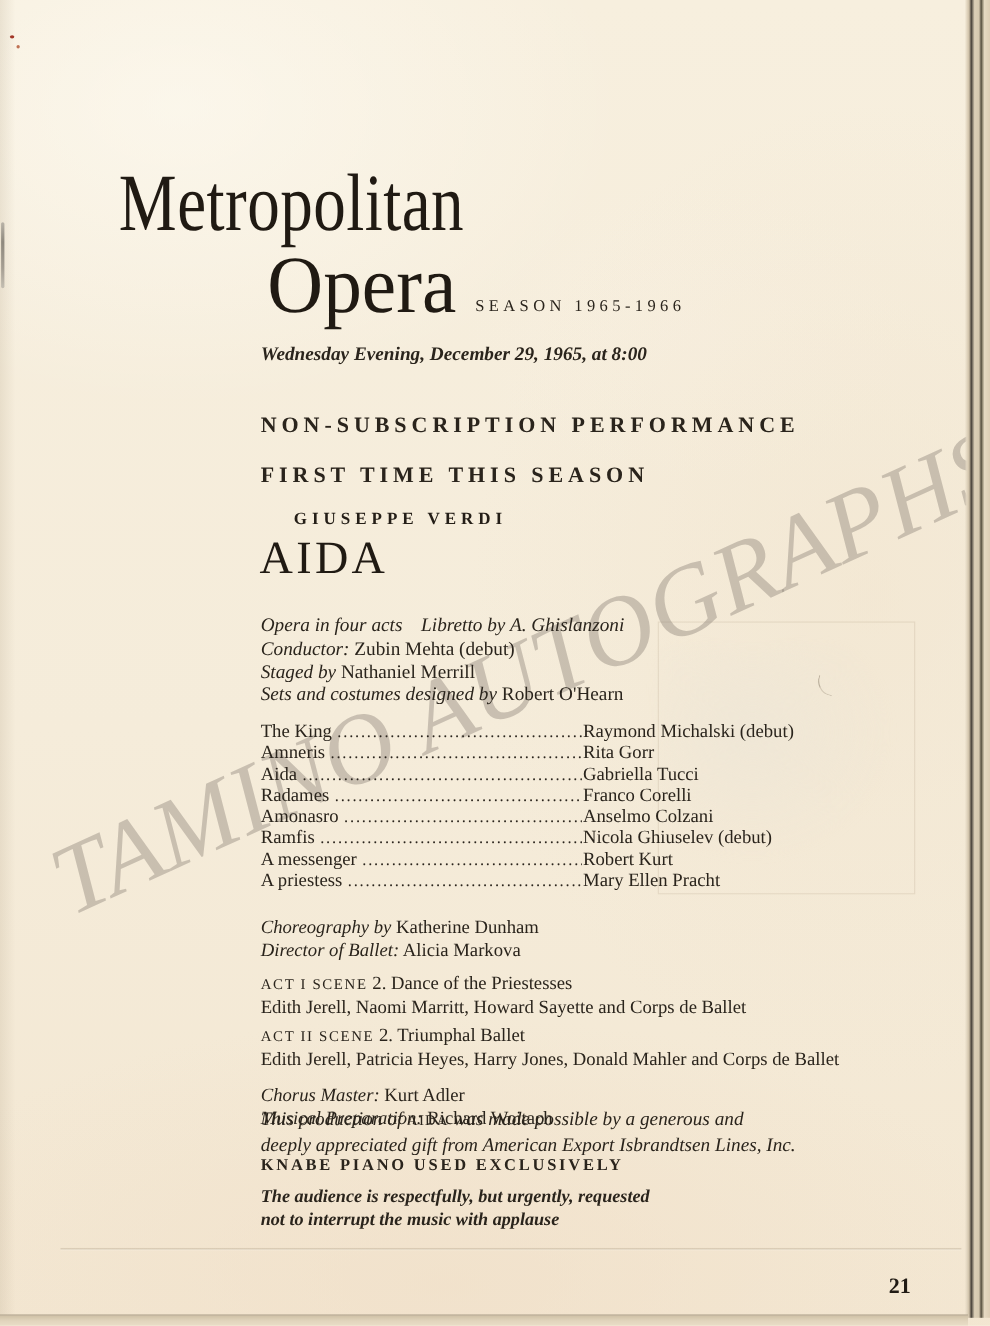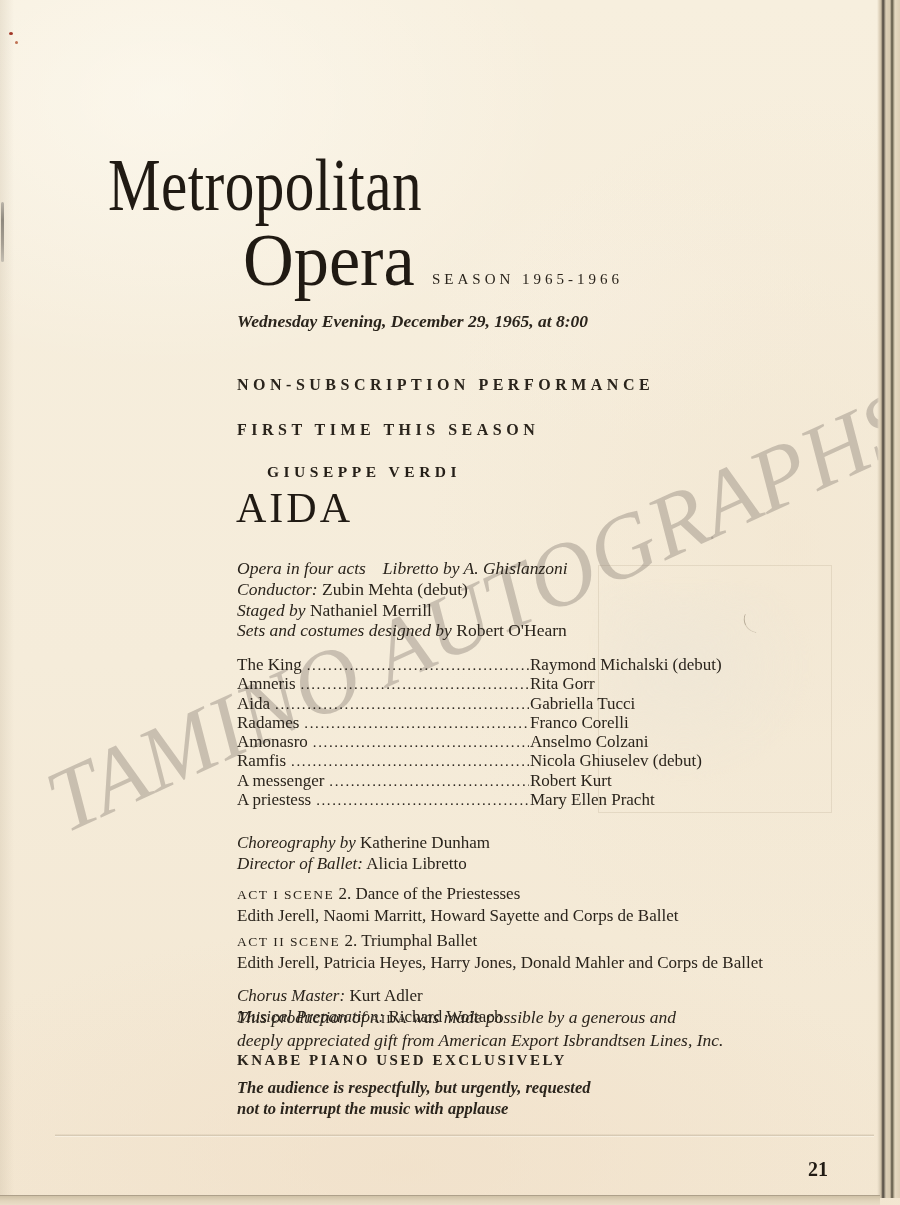--- a/index.html
+++ b/index.html
@@ -52,21 +52,21 @@
     color:rgba(134,126,114,0.40);
     transform:rotate(-24.5deg);
     white-space:nowrap;pointer-events:none;
   }
   .t-metropolitan{position:absolute;left:108px;top:148px;font-size:74px;line-height:1;
     color:#201a13;transform:scaleX(0.80);transform-origin:left top;letter-spacing:0.5px;}
   .t-opera{position:absolute;left:243px;top:223px;font-size:74px;line-height:1;
     color:#201a13;transform:scaleX(0.95);transform-origin:left top;}
   .t-season{position:absolute;left:432px;top:271px;font-size:15px;letter-spacing:4px;color:#2a241c;}
   .t-date{position:absolute;left:237px;top:311px;font-size:17.5px;font-style:italic;font-weight:bold;color:#2a241c;}
-  .t-notice{position:absolute;left:237px;font-size:16px;font-weight:bold;letter-spacing:4.5px;color:#2a241c;}
+  .t-notice{position:absolute;left:237px;font-size:20px;font-weight:bold;letter-spacing:4.5px;color:#2a241c;}
   .t-notice1{top:376px;} .t-notice2{top:421px;}
   .t-composer{position:absolute;left:239px;top:463px;font-size:15.5px;font-weight:bold;letter-spacing:4.5px;color:#241e17;margin-left:28px;}
   .t-aida{position:absolute;left:236px;top:484px;font-size:42px;letter-spacing:3px;color:#201a13;}
   .credits{position:absolute;left:237px;top:558px;font-size:17.5px;line-height:20.8px;color:#2a241c;}
   .it{font-style:italic;}
   .gap-left{padding-left:17px;}
   
   .cast{position:absolute;left:237px;top:655px;width:520px;font-size:17px;color:#2a241c;}
   .cast-row{display:flex;align-items:baseline;height:19.3px;}
   .cast-left{width:293px;display:flex;align-items:flex-start;flex:none;}
@@ -169,21 +169,21 @@
         <span class="cast-left">
           <span class="cast-role">A priestess</span>
           <span class="leader"></span>
         </span>
         <span class="cast-artist">Mary Ellen Pracht</span>
       </div>
   </div>
 
   <div class="ballet">
     <div class="line"><span class="it">Choreography by</span> <span>Katherine Dunham</span></div>
-    <div class="line"><span class="it">Director of Ballet:</span> <span>Alicia Libretto</span></div>
+    <div class="line"><span class="it">Director of Ballet:</span> <span>Alicia Markova</span></div>
     <div class="line m-top9"><span class="act-label">ACT I SCENE</span> <span>2. Dance of the Priestesses</span></div>
     <div class="line">Edith Jerell, Naomi Marritt, Howard Sayette and Corps de Ballet</div>
     <div class="line m-top4"><span class="act-label">ACT II SCENE</span> <span>2. Triumphal Ballet</span></div>
     <div class="line">Edith Jerell, Patricia Heyes, Harry Jones, Donald Mahler and Corps de Ballet</div>
     <div class="line m-top6"><span class="it">Chorus Master:</span> <span>Kurt Adler</span></div>
     <div class="line"><span class="it">Musical Preparation:</span> <span>Richard Woitach</span></div>
   </div>
 
   <div class="production">
     <div class="line"><span>This production of</span> <span class="sc-opera">AIDA</span> <span>was made possible by a generous and</span></div>

